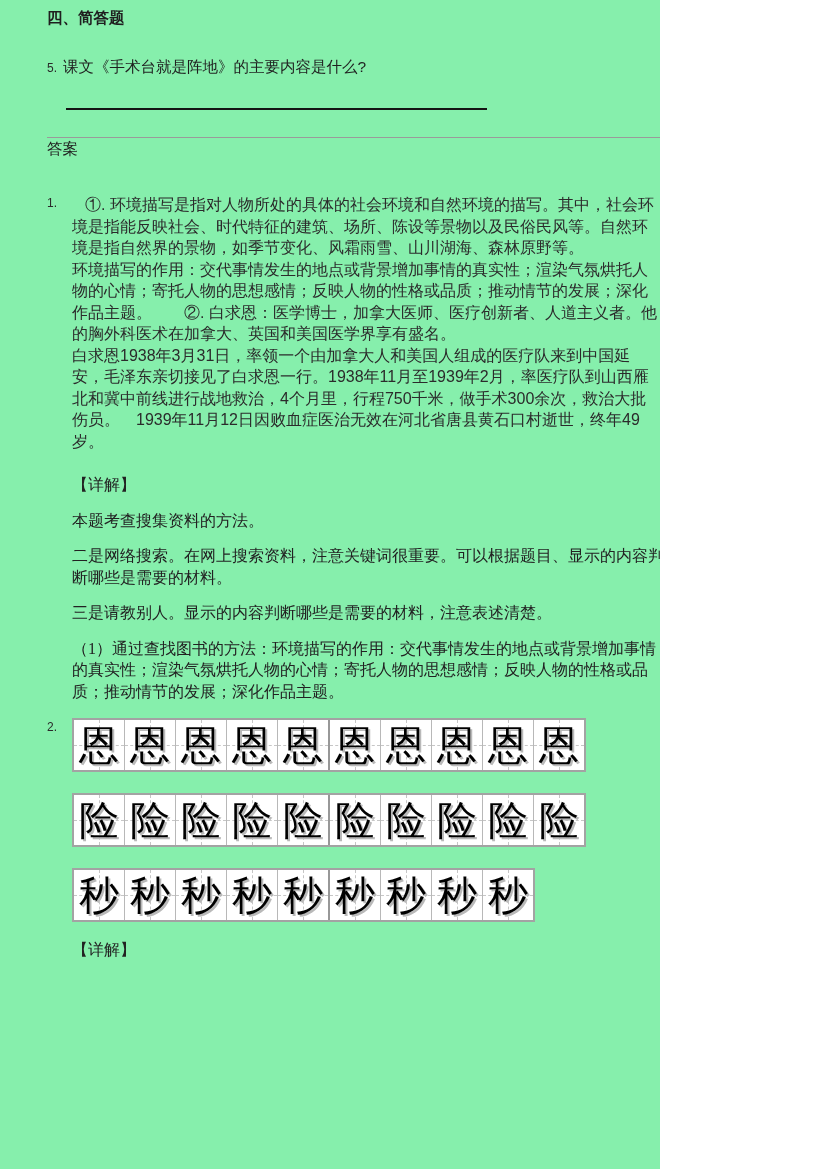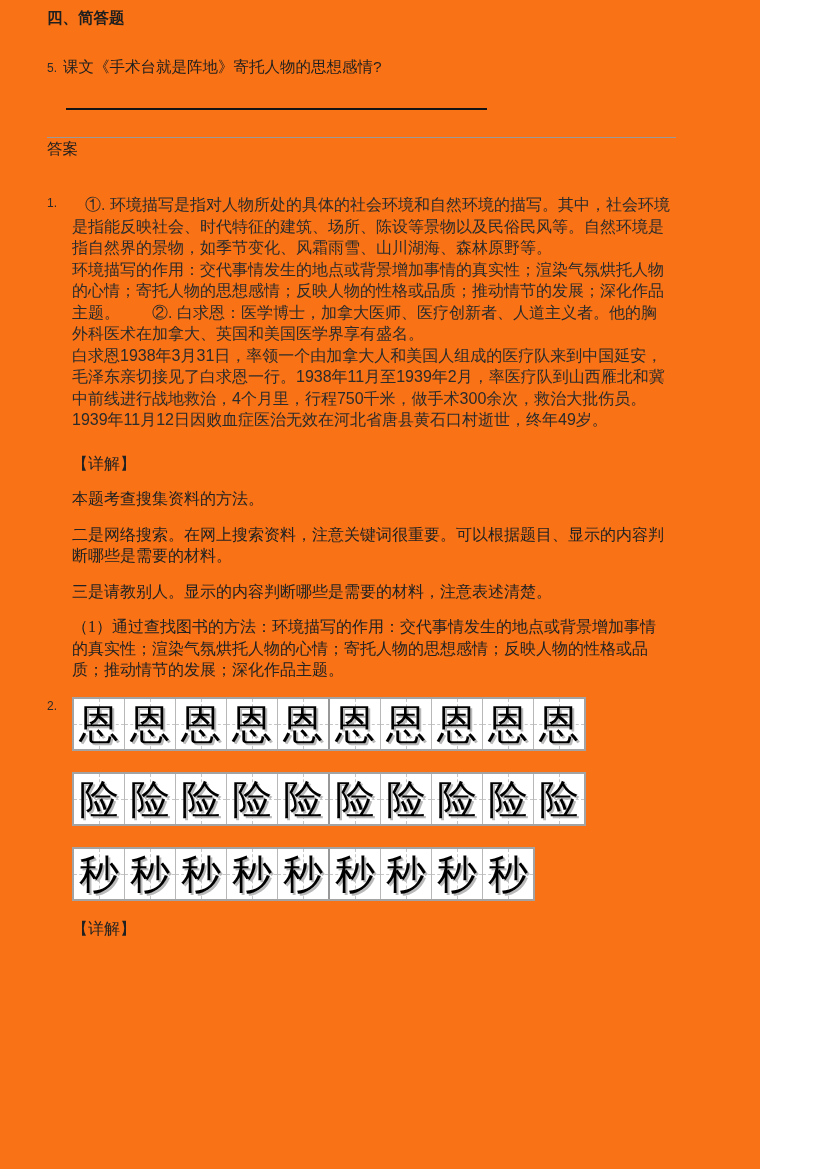--- a/index.html
+++ b/index.html
@@ -1,20 +1,20 @@
 <!DOCTYPE html>
 <html><head>
 <meta charset="utf-8">
 <style>
   html,body { margin:0; padding:0; background:#ffffff; }
   .page {
     position:relative;
-    width:760px; height:1169px;
+    width:660px; height:1169px;
     box-sizing:border-box;
-    background:#f97316;
+    background:#86efac;
     padding:8px 0 0 47px;
     overflow:hidden;
     color:#1f1f1f;
     font-family:"Liberation Sans", sans-serif;
   }
   .section-heading {
     margin:0;
     font-size:15.5px;
     font-weight:bold;
     line-height:20px;
@@ -125,21 +125,21 @@
 </style>
 </head>
 <body>
 
 <div class="page">
 
   <h1 class="section-heading">四、简答题</h1>
 
   <div class="question-row">
     <span class="q-num">5.</span>
-    <span class="q-text">课文《手术台就是阵地》寄托人物的思想感情?</span>
+    <span class="q-text">课文《手术台就是阵地》的主要内容是什么?</span>
   </div>
 
   <div class="answer-blank"></div>
 
   <div class="divider"></div>
 
   <div class="answers-heading">答案</div>
 
   <div class="answer-item">
     <span class="item-num">1.</span>

